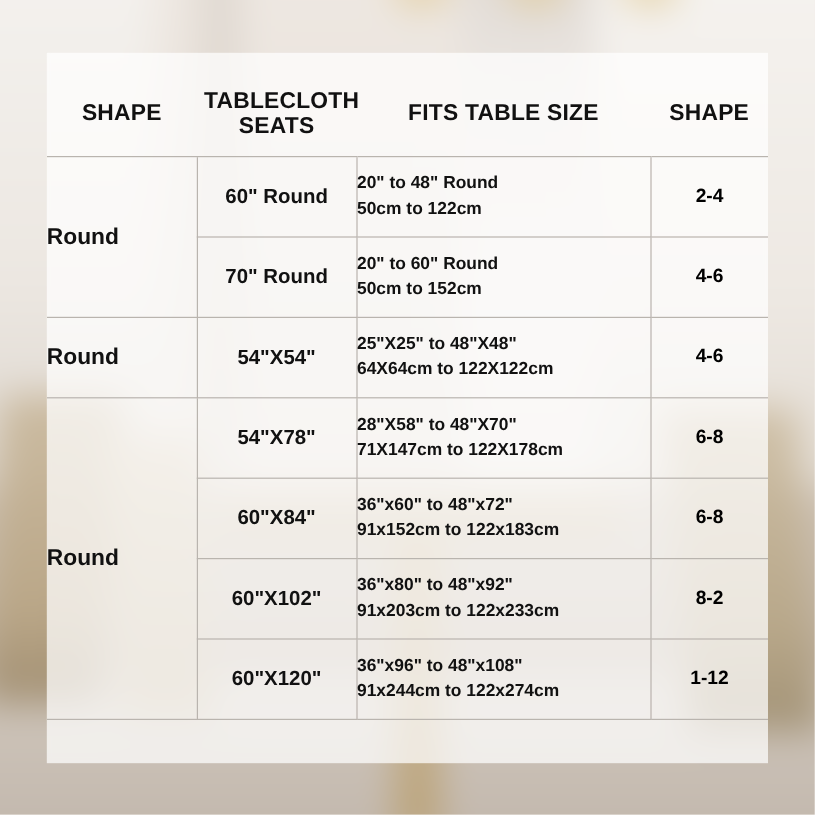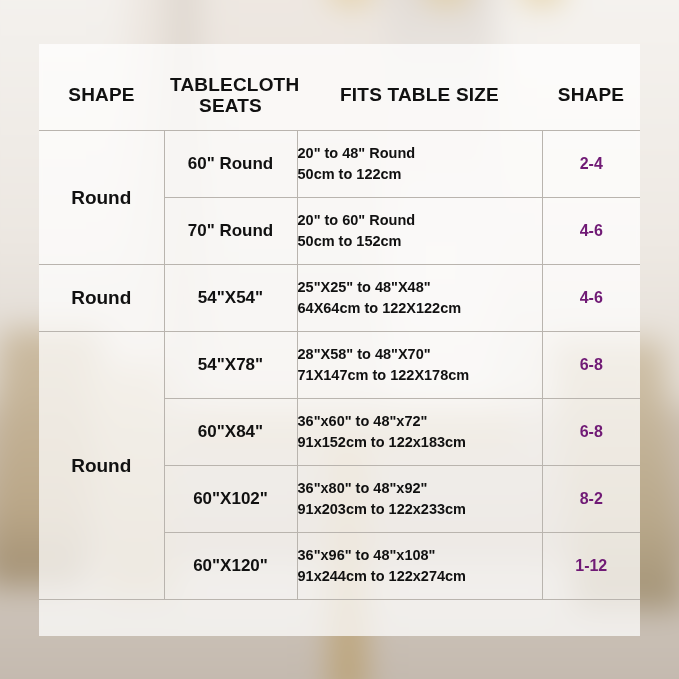--- a/index.html
+++ b/index.html
@@ -165,21 +165,20 @@
     text-align: center;
     height: 70px;
     line-height: 1.12;
   }
   thead th .hd {
     display: block;
     padding: 0 6px;
   }
 
   td.shape-cell {
-    text-align: center;
     font-size: 19px;
     font-weight: bold;
     color: #111;
     border-right: 1px solid #b9b4ae;
   }
   td.size-cell {
     text-align: center;
     font-size: 17px;
     font-weight: bold;
     color: #111;
@@ -191,21 +190,21 @@
     font-weight: bold;
     color: #111;
     padding-left: 16px;
     line-height: 1.45;
     border-right: 1px solid #b9b4ae;
   }
   td.seats-cell {
     text-align: center;
     font-size: 16px;
     font-weight: bold;
-    color: #701a75;
+    color: #000000;
   }
   .fits-line { display: block; white-space: nowrap; }
   tr.last-row td { border-bottom: 1px solid #b9b4ae; }
 </style>
 </head>
 <body>
 
 <div id="stage">
 
   <div class="bg-layer">

